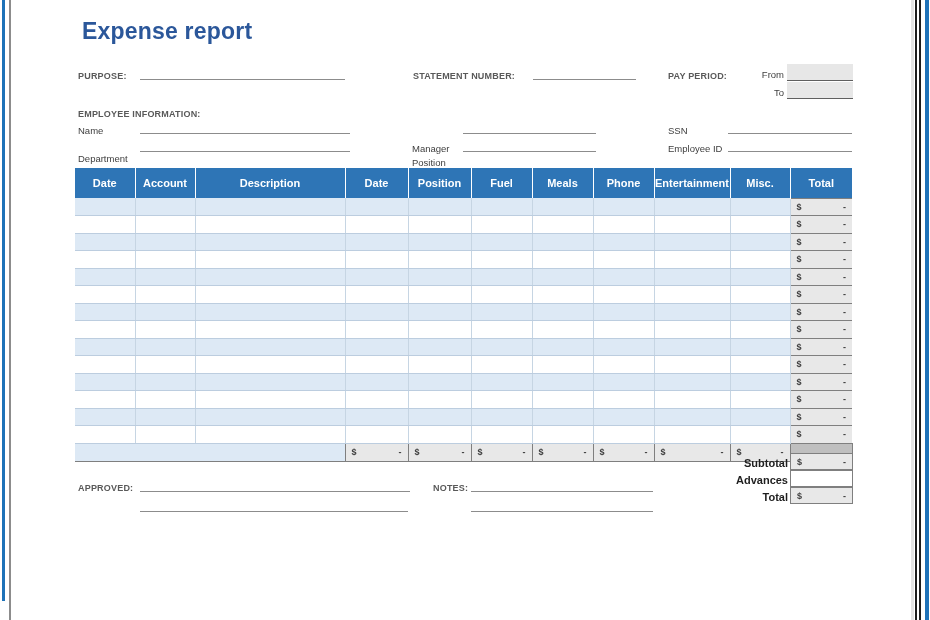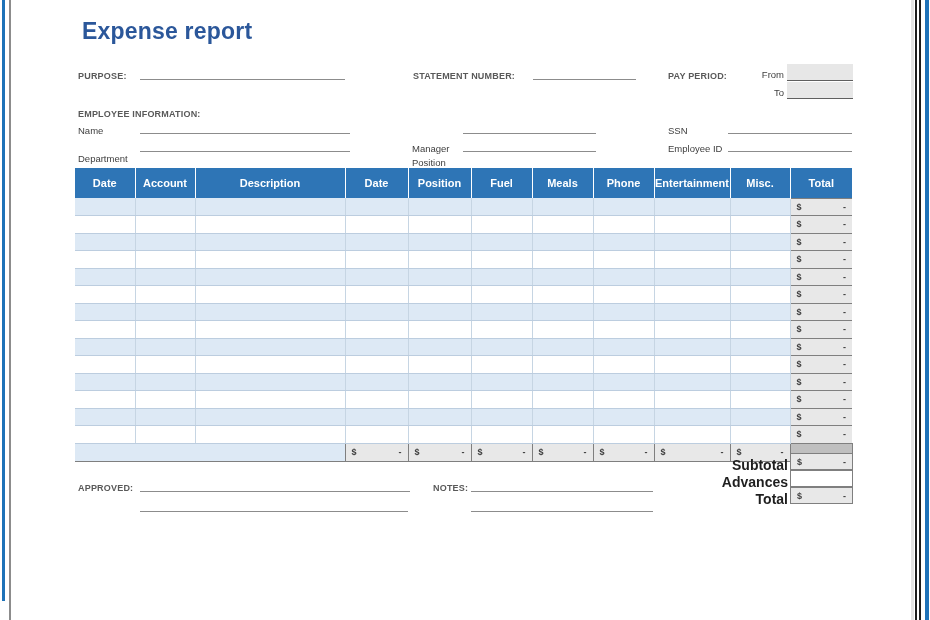--- a/index.html
+++ b/index.html
@@ -31,21 +31,21 @@
   tbody td:last-child { border-right:none; }
   td.money { background:#e8e8e8 !important; border:1px solid #7f7f7f; }
   td.money .mflex, .cellflex { display:flex; justify-content:space-between; align-items:center;
              padding:0 6px; font-size:9px; font-weight:bold; color:#3f3f3f; height:100%; }
   tr.totals { height:18px; }
   tr.totals td { border:none; background:#fff; }
   tr.totals td.money { background:#e8e8e8 !important; border:1px solid #7f7f7f; }
   tr.totals td.darkcell { background:#bfbfbf !important; border:1px solid #7f7f7f; }
   tbody tr:last-child td { border-bottom:1px solid #7f7f7f; }
 
-  .sumlbl { font-size:14px; font-weight:bold; color:#1f1f1f; text-align:right; white-space:nowrap; }
+  .sumlbl { font-size:11px; font-weight:bold; color:#1f1f1f; text-align:right; white-space:nowrap; }
   .sumcell { border:1px solid #7f7f7f; background:#e8e8e8; }
   .sumcell.white { background:#ffffff; }
 </style>
 </head>
 <body>
 
 <div class="page">
 
   <div class="edge" style="left:2px; width:3px; height:601px; background:#1e72b8;"></div>
   <div class="edge" style="left:9px; width:2px; height:620px; background:#8c8c8c;"></div>

